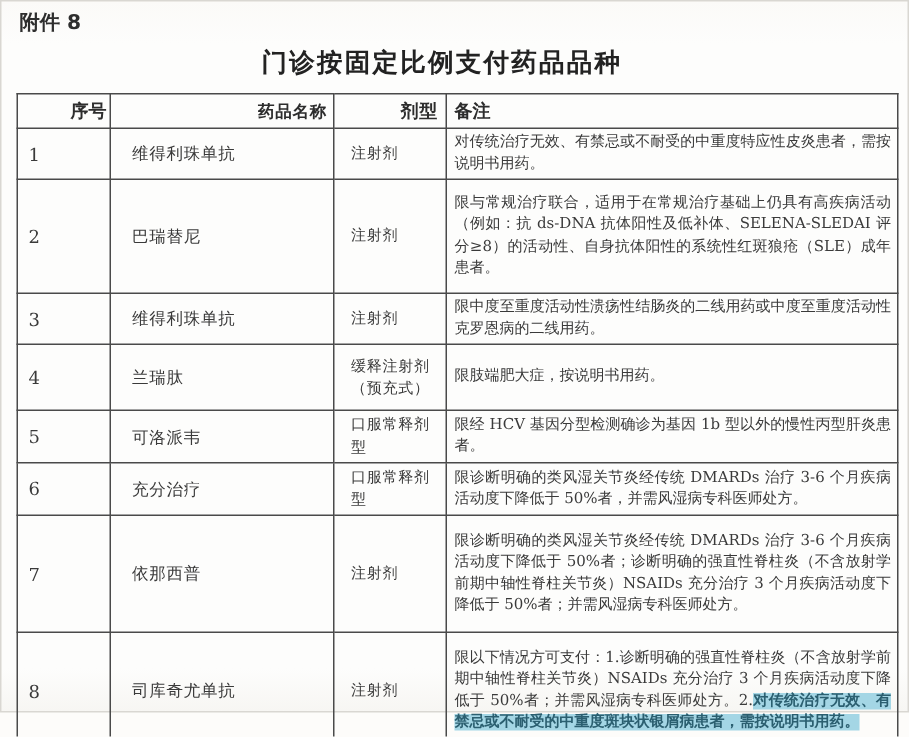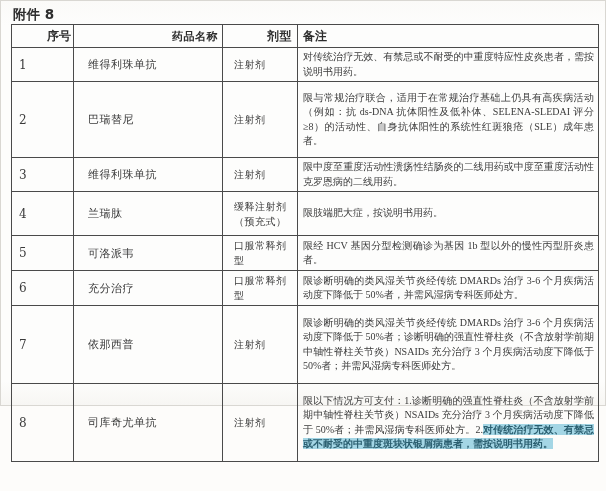--- a/index.html
+++ b/index.html
@@ -11,21 +11,21 @@
   }
   *{margin:0;padding:0;box-sizing:border-box;}
   html,body{width:606px;height:491px;overflow:hidden;}
   body{
     background:var(--page-bg);
     color:var(--text-color);
     font-family:"DejaVu Serif","Liberation Serif",serif;
     position:relative;
   }
   .page{
-    width:606px;height:406px;
+    width:606px;height:475px;
     border:1px solid #d9d7d2;
     padding:3px 27px 0 10px;
     background:linear-gradient(180deg,#fbfaf8 0%,#fdfdfc 6%,#fdfdfc 94%,#f7f6f3 100%);
   }
   .attachment{
     font-family:"DejaVu Sans","Liberation Sans",sans-serif;
     font-weight:bold;
     font-size:13.5px;
     color:#2e2e2e;
     padding:2px 0 0 2px;
@@ -55,40 +55,41 @@
     font-weight:bold;
     font-size:12px;
     color:#2d2d2d;
     height:23px;
     text-align:right;
     padding:2px;
   }
   .c-no{width:62px;padding:2px 2px 2px 7px;font-size:12px;}
   .c-name{width:149px;padding:2px 4px 2px 14px;font-size:11px;letter-spacing:0.5px;}
   .c-form{width:75px;padding:2px 5px 2px 11px;line-height:15px;letter-spacing:0.5px;}
-  .c-remark{width:301px;padding:2px 4px 2px 5px;line-height:14.5px;text-align:justify;font-family:Liberation Serif, serif;}
+  .c-remark{width:301px;padding:2px 4px 2px 5px;line-height:14.5px;text-align:justify;}
   tbody tr:nth-child(1){height:30px;}
   tbody tr:nth-child(2){height:76px;}
   tbody tr:nth-child(3){height:30px;}
   tbody tr:nth-child(4){height:44px;}
   tbody tr:nth-child(5){height:30px;}
   tbody tr:nth-child(6){height:32px;}
   tbody tr:nth-child(7){height:78px;}
   tbody tr:nth-child(8){height:78px;}
   .hl{
     background:var(--highlight-bg);
     color:var(--highlight-text);
     font-weight:bold;
   }
 </style>
 </head>
 <body>
 
 <div class="page">
   <div class="attachment">附件 8</div>
+  <h1 class="title">门诊按固定比例支付药品品种</h1>
   <table>
     <thead>
       <tr>
         <th class="c-no">序号</th>
         <th class="c-name">药品名称</th>
         <th class="c-form">剂型</th>
         <th class="c-remark">备注</th>
       </tr>
     </thead>
     <tbody>

